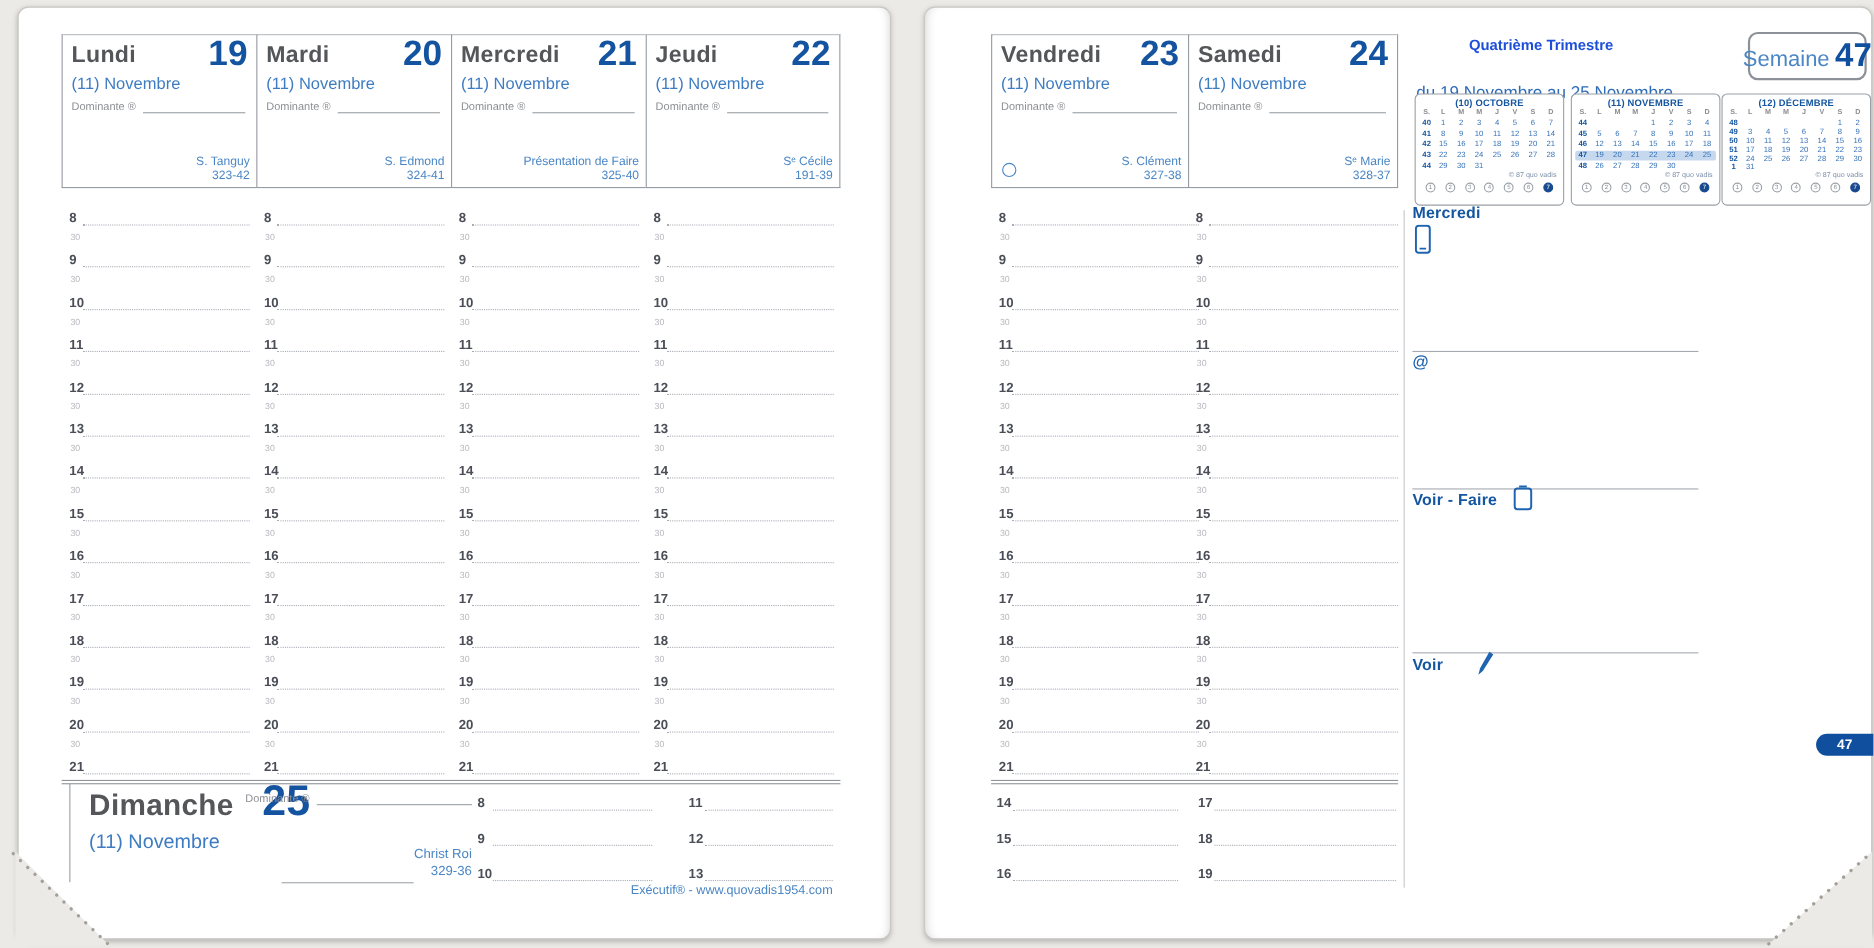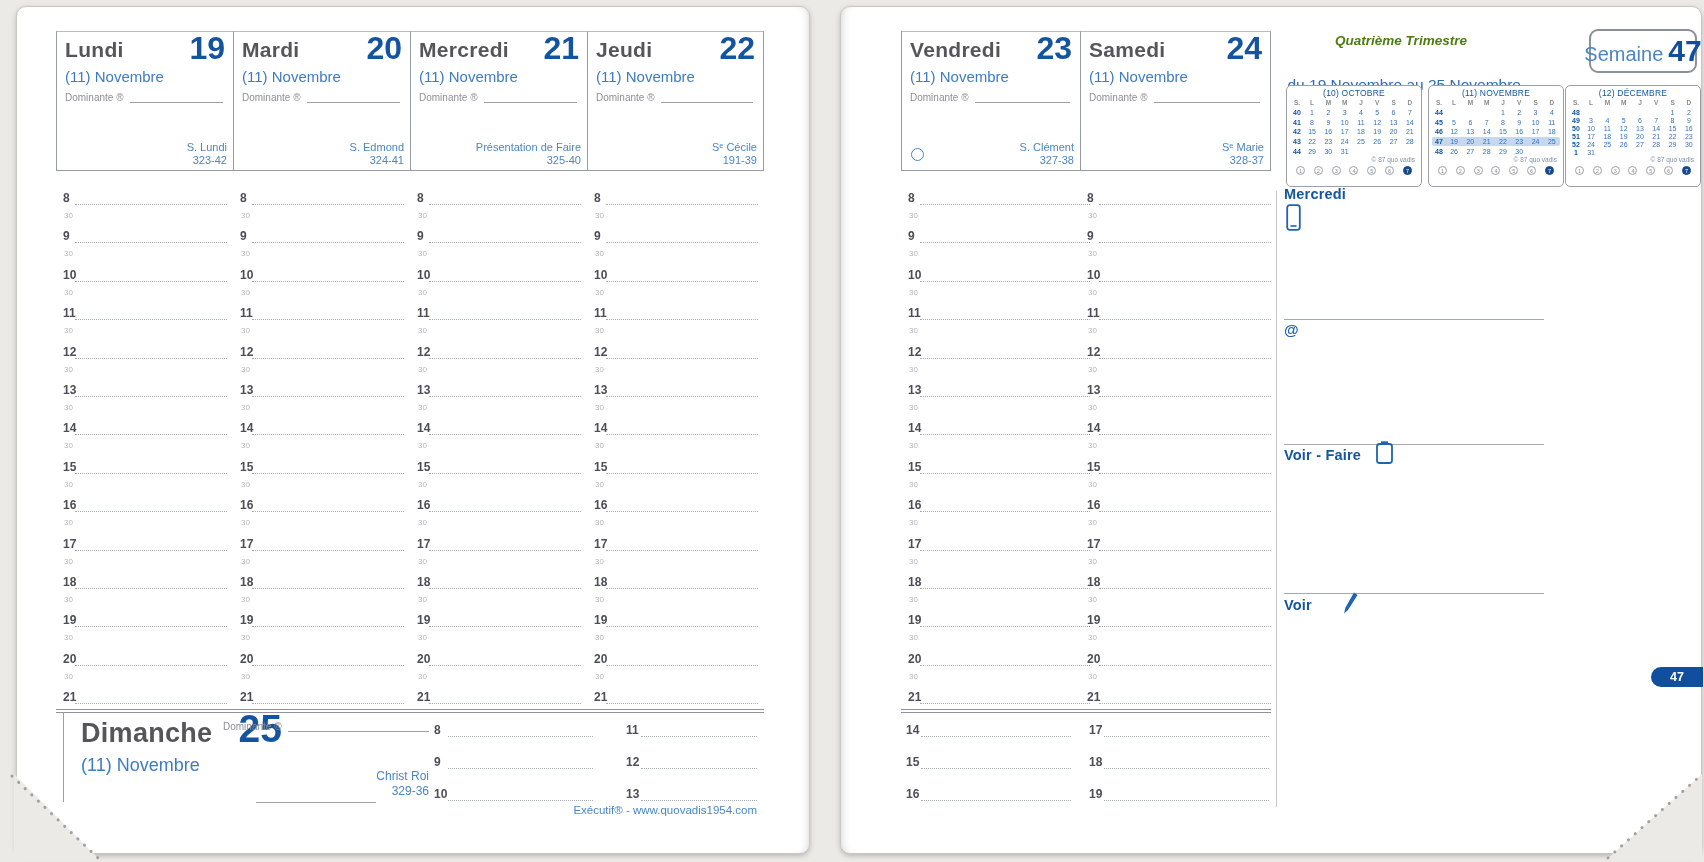--- a/index.html
+++ b/index.html
@@ -43,30 +43,30 @@
   .sunborder{position:absolute;left:46px;top:705px;height:90px;width:0;border-left:1px solid #9aa0a6;}
   .sun-title{position:absolute;left:64px;top:700px;display:flex;align-items:baseline;gap:26px;}
   .sun-name{font-size:27px;font-weight:bold;color:#55565a;letter-spacing:.3px;}
   .sun-num{font-size:39px;font-weight:bold;color:#14539f;}
   .sun-month{position:absolute;left:64px;top:748px;font-size:18px;color:#3e7cc2;}
   .sun-dom{position:absolute;left:206px;top:712px;width:206px;display:flex;align-items:flex-end;}
   .sun-saint{position:absolute;left:312px;width:100px;top:762px;text-align:right;font-size:12px;line-height:15px;color:#4a86c5;}
   .brand{position:absolute;left:440px;top:797px;width:300px;text-align:right;font-size:11.5px;color:#4a86c5;}
 
   
-  .trimester{position:absolute;left:450px;top:26px;width:220px;text-align:center;font-size:13.5px;font-weight:bold;color:#4d7c0f;font-style:italic;}
+  .trimester{position:absolute;left:450px;top:26px;width:220px;text-align:center;font-size:13.5px;font-weight:bold;color:#1d4ed8;}
   .range{position:absolute;left:440px;top:45px;width:240px;text-align:right;font-size:15.5px;color:#2e6cb7;margin-top:24px;}
   .weekbox{position:absolute;left:748px;top:22px;width:108px;height:44px;border:2px solid #8b9197;border-radius:9px;
     display:flex;align-items:baseline;justify-content:center;gap:5px;box-sizing:border-box;padding-top:7px;}
   .wb1{font-size:20px;color:#4a86c5;}
   .wb2{font-size:30px;font-weight:bold;color:#0f4f9e;line-height:26px;}
 
   
   .cal{position:absolute;top:78px;width:136px;height:102px;background:#fff;border:1px solid #9aa0a6;border-radius:5px;box-sizing:border-box;}
-  .ctitle{position:absolute;top:2px;left:0;right:0;text-align:center;font-size:8.5px;font-weight:normal;color:#1456a0;letter-spacing:.2px;}
+  .ctitle{position:absolute;top:2px;left:0;right:0;text-align:center;font-size:8.5px;font-weight:bold;color:#1456a0;letter-spacing:.2px;}
   .crow{position:absolute;left:3px;right:3px;display:flex;align-items:center;}
   .cdow{top:12px;height:9px;}
   .cc{width:16.4px;text-align:center;font-size:7px;color:#3672b8;}
   .cc.c0{width:14px;}
   .cdow .cc{font-size:6.5px;color:#8a8c90;font-weight:bold;}
   .wn{font-weight:bold;color:#1456a0;}
   .hl{background:#c5d8ee;border-radius:2px;}
   .cpy{position:absolute;right:6px;top:70px;font-size:6.5px;color:#7e90aa;}
   .pgr{position:absolute;left:9px;right:9px;top:80px;display:flex;justify-content:space-between;align-items:center;}
   .pc{width:9px;height:9px;box-sizing:border-box;border:1px solid #9ba0a8;border-radius:50%;font-size:5.5px;color:#8a8c90;
@@ -91,21 +91,21 @@
     <div id="lheads">
         <div class="daybox" style="left: 39px; width: 177px;">
           <div class="dayname">Lundi</div>
           <div class="daynum">19</div>
           <div class="daymonth">(11) Novembre</div>
           <div class="domrow">
             <div class="domlabel">Dominante ®</div>
             <div class="domline"></div>
           </div>
           <div class="saint">
-            <div>S. Lundi</div>
+            <div>S. Tanguy</div>
             <div>323-42</div>
           </div>
         </div>
         <div class="daybox" style="left: 216px; width: 177px;">
           <div class="dayname">Mardi</div>
           <div class="daynum">20</div>
           <div class="daymonth">(11) Novembre</div>
           <div class="domrow">
             <div class="domlabel">Dominante ®</div>
             <div class="domline"></div>

